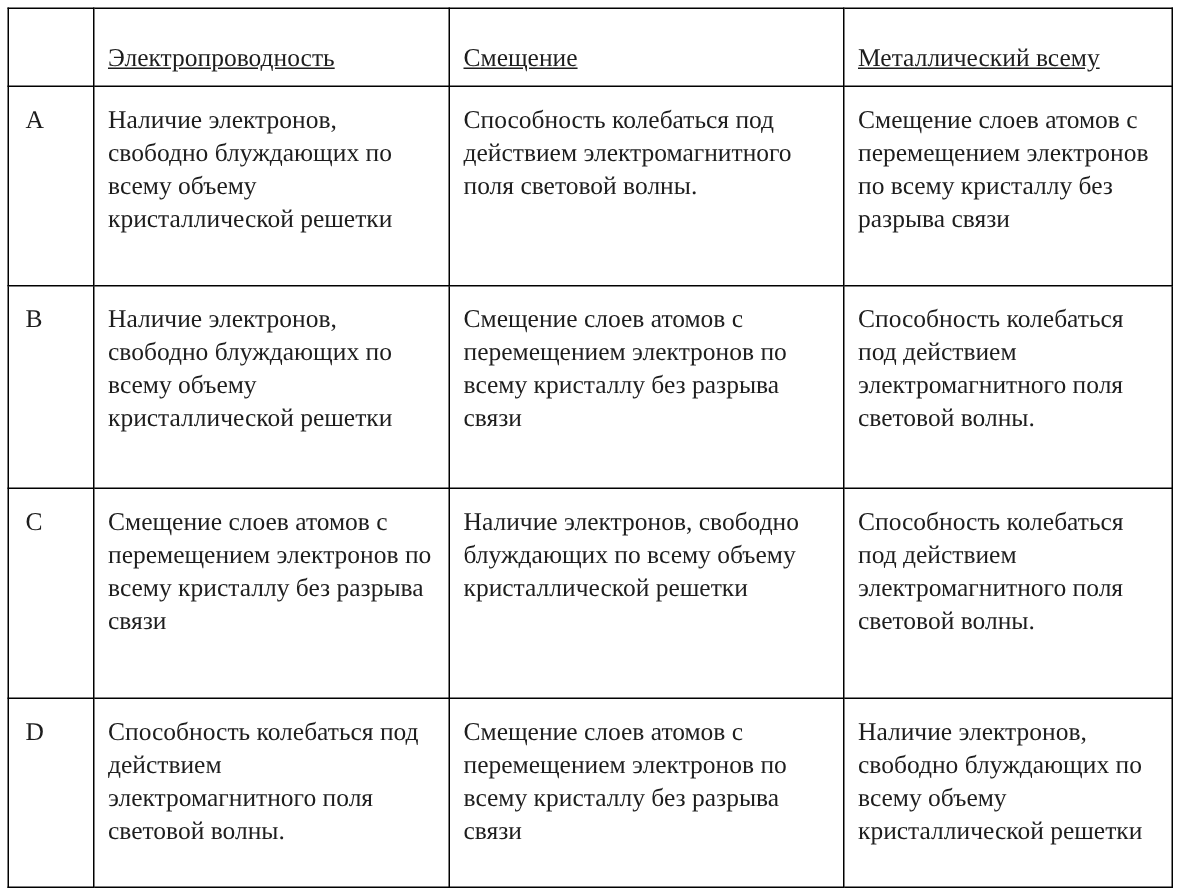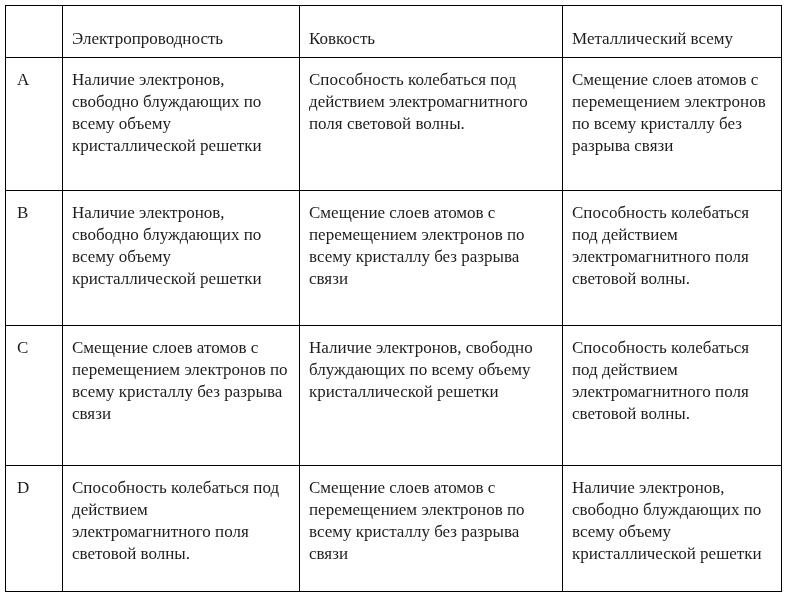--- a/index.html
+++ b/index.html
@@ -25,20 +25,21 @@
     font-weight: normal;
     text-align: left;
     vertical-align: top;
     padding: 11px 10px 6px 9px;
     box-sizing: border-box;
     overflow: hidden;
   }
   .doc-table th {
     vertical-align: bottom;
     padding-bottom: 7px;
+    text-decoration: underline;
   }
   col.c-label { width: 57px; }
   col.c-1 { width: 237px; }
   col.c-2 { width: 263px; }
   col.c-3 { width: 219px; }
   tr.r-head { height: 52px; }
   tr.r-a { height: 133px; }
   tr.r-b { height: 135px; }
   tr.r-c { height: 140px; }
   tr.r-d { height: 126px; }
@@ -51,21 +52,21 @@
   <colgroup>
     <col class="c-label">
     <col class="c-1">
     <col class="c-2">
     <col class="c-3">
   </colgroup>
   <tbody>
     <tr class="r-head">
       <th></th>
       <th>Электропроводность</th>
-      <th>Ковкость</th>
+      <th>Смещение</th>
       <th>Металлический всему</th>
     </tr>
     <tr class="r-a">
       <td class="label-cell">A</td>
       <td>Наличие электронов, свободно блуждающих по всему объему кристаллической решетки</td>
       <td>Способность колебаться под действием электромагнитного поля световой волны.</td>
       <td>Смещение слоев атомов с перемещением электронов по всему кристаллу без разрыва связи</td>
     </tr>
     <tr class="r-b">
       <td class="label-cell">B</td>

